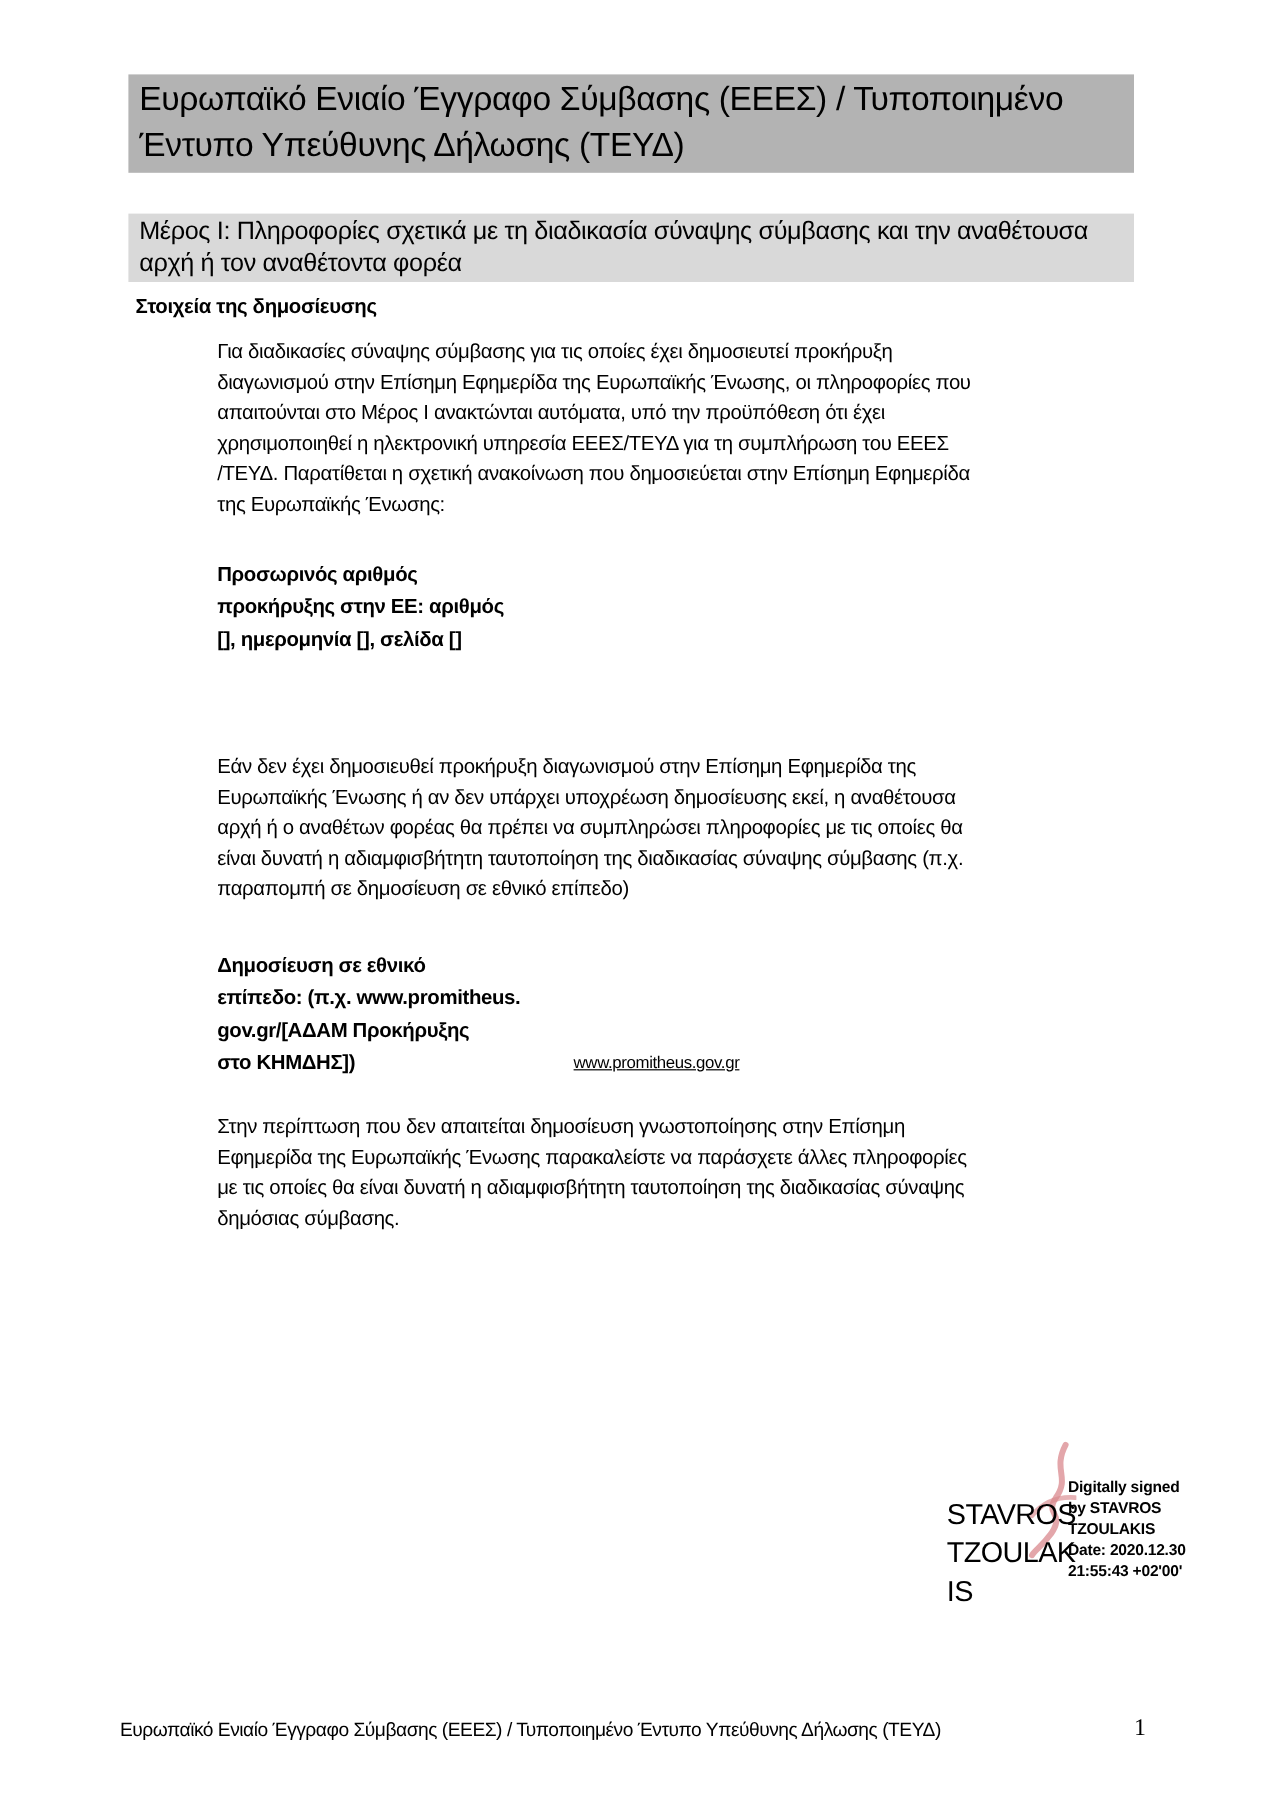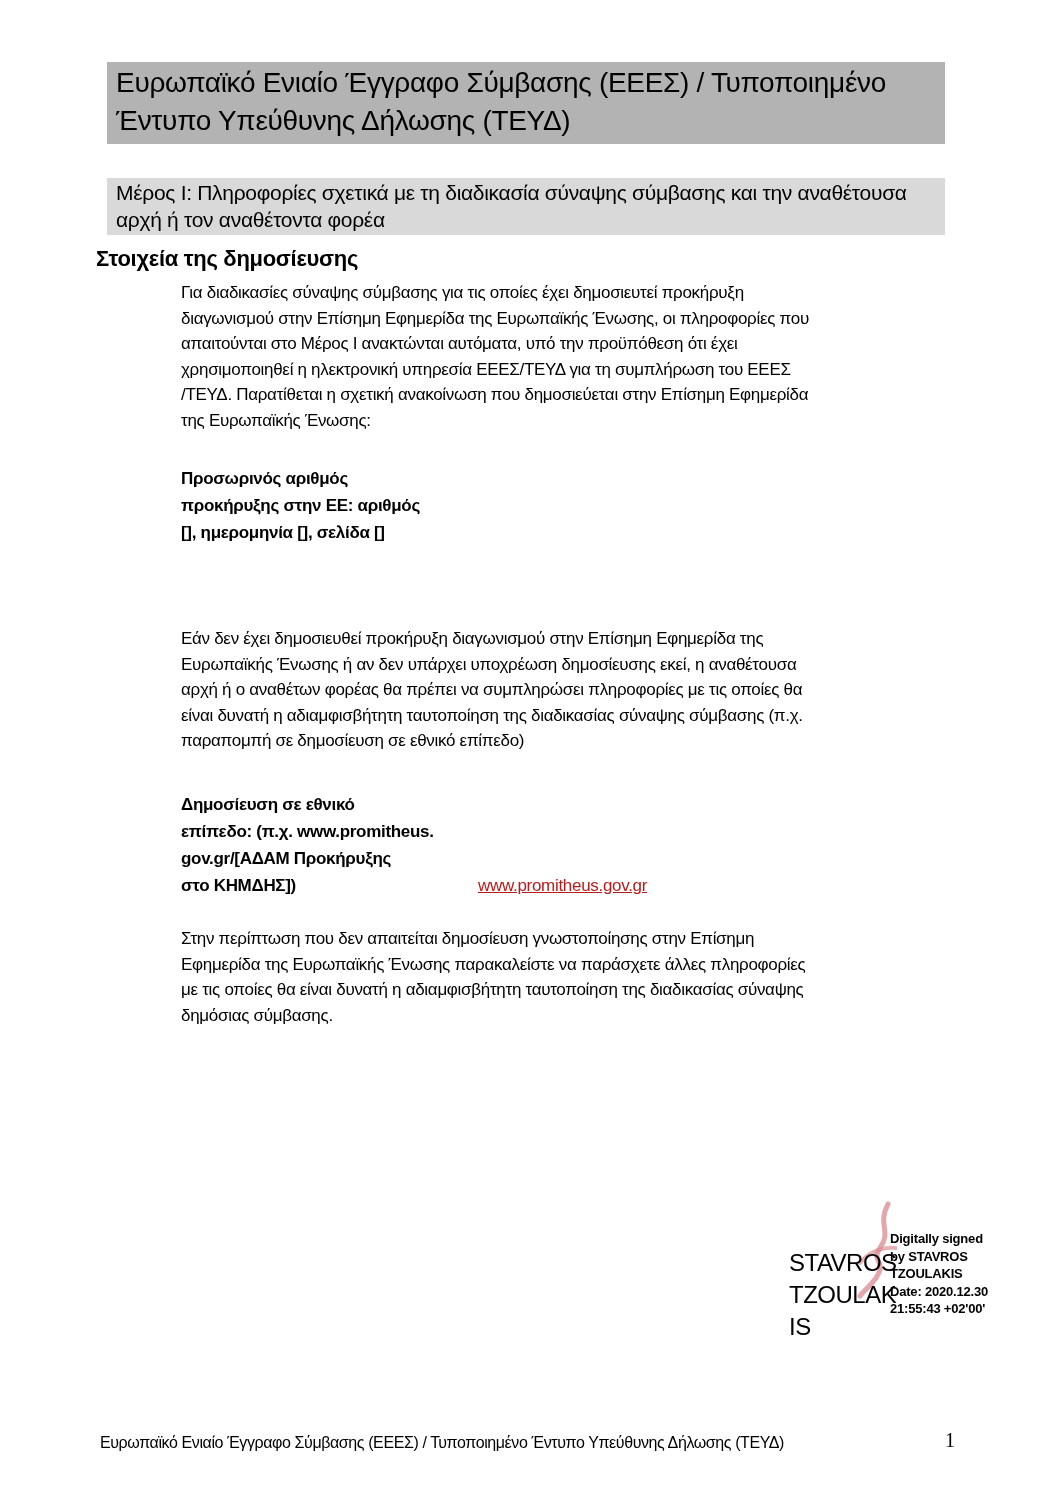--- a/index.html
+++ b/index.html
@@ -20,22 +20,22 @@
     font-size:28px; line-height:38px; font-weight:normal;
     padding:2px 10px 4px 9px;
   }
   .part-heading {
     position:absolute; left:107px; top:178px; width:838px; min-height:54px;
     background:#d9d9d9;
     font-size:21px; line-height:27px; font-weight:normal;
     padding:1px 10px 2px 9px;
   }
   .section-subheading {
-    position:absolute; left:96px; top:246px;
-    font-size:22px; font-weight:bold;
+    position:absolute; left:113px; top:246px;
+    font-size:17px; font-weight:bold;
   }
   .para {
     position:absolute; left:181px;
     font-size:17px; line-height:25.5px;
     white-space:pre;
   }
   .fields {
     position:absolute; left:181px; top:465px;
   }
   .field-row { display:flex; align-items:flex-end; }
@@ -43,22 +43,22 @@
     width:297px;
     font-size:17px; line-height:27px; font-weight:bold;
     white-space:pre;
   }
   .field-value {
     font-size:17px; line-height:27px;
     white-space:pre;
   }
   .nat-field { position:absolute; left:181px; top:791px; }
   .link-value {
-    color:#b91c1c; text-decoration:underline;
-    font-size:17px; line-height:27px; white-space:pre;
+    color:#000000; text-decoration:underline;
+    font-size:14px; line-height:27px; white-space:pre;
   }
   .signature { position:absolute; left:789px; top:1203px; width:260px; height:110px; }
   .sig-name {
     position:absolute; left:0; top:0; width:110px;
     font-size:24px; line-height:32px; letter-spacing:-0.5px;
     white-space:pre;
     margin-top:44px;
   }
   .sig-flourish { position:absolute; left:68px; top:-2px; }
   .sig-details {

